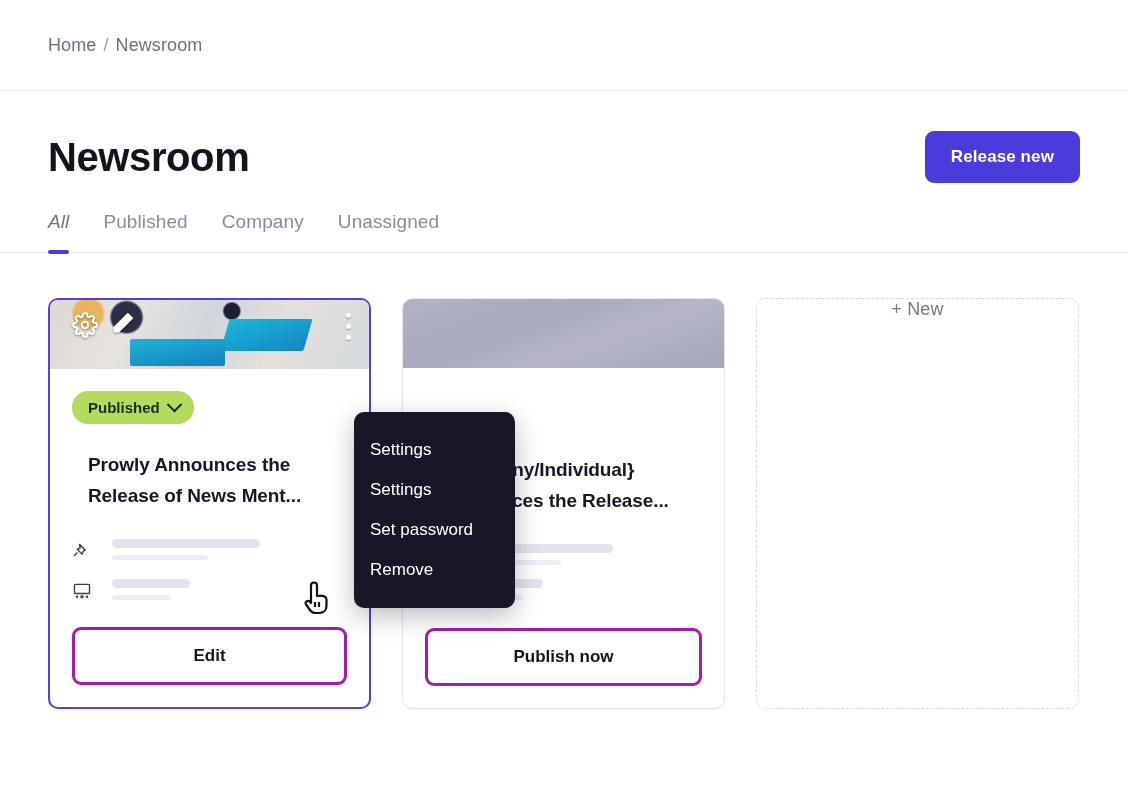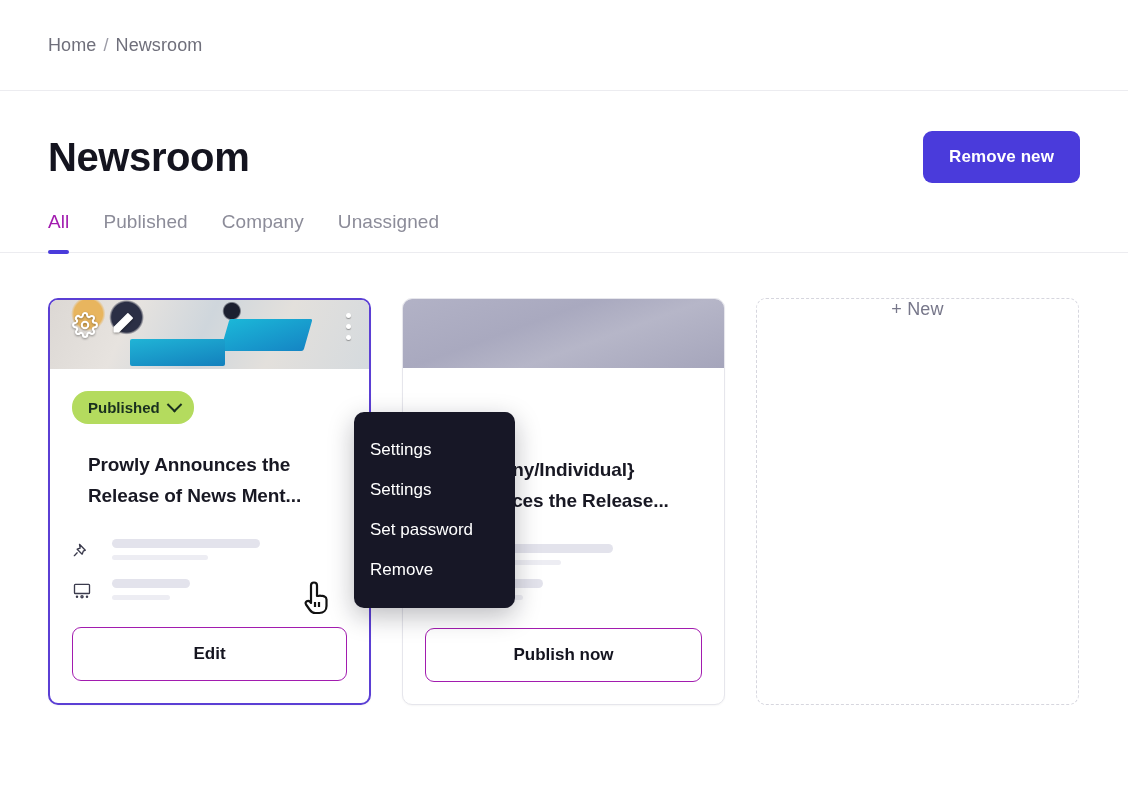--- a/index.html
+++ b/index.html
@@ -79,21 +79,21 @@
     gap: 34px;
   }
   .tab {
     font-size: 19px;
     color: #8c8c99;
     padding-bottom: 19px;
     cursor: pointer;
     position: relative;
     letter-spacing: .1px;
   }
-  .tab.active { color: #a21caf; }
+  .tab.active { color: #737373; font-style: italic; }
   .tab.active::after {
     content: "";
     position: absolute;
     left: 0; right: 0; bottom: -2px;
     height: 4px;
     background: #4a3bdb;
     border-radius: 2px;
   }
 
   
@@ -232,21 +232,21 @@
     height: 9px;
     border-radius: 5px;
     background: #e3e3ec;
   }
   .bar.thin { height: 5px; background: #ededf3; }
 
   .card-footer { padding: 22px; }
   .ghost-btn {
     width: 100%;
     background: #ffffff;
-    border: 1px solid #a21caf;
+    border: 3px solid #a21caf;
     border-radius: 9px;
     padding: 16px 0;
     font-size: 17px;
     font-weight: bold;
     color: #14141f;
     cursor: pointer;
     font-family: "Liberation Sans", sans-serif;
   }
 
   
@@ -301,21 +301,21 @@
   <div class="breadcrumb-bar">
     <div class="breadcrumb">
       <span class="crumb-link">Home</span>
       <span class="crumb-sep">/</span>
       <span class="crumb-current">Newsroom</span>
     </div>
   </div>
 
   <div class="title-row">
     <h1 class="page-title">Newsroom</h1>
-    <button class="create-btn">Remove new</button>
+    <button class="create-btn">Release new</button>
   </div>
 
   <div class="tabs-wrap">
     <div class="tabs">
       <div class="tab active">All</div>
       <div class="tab">Published</div>
       <div class="tab">Company</div>
       <div class="tab">Unassigned</div>
     </div>
   </div>

